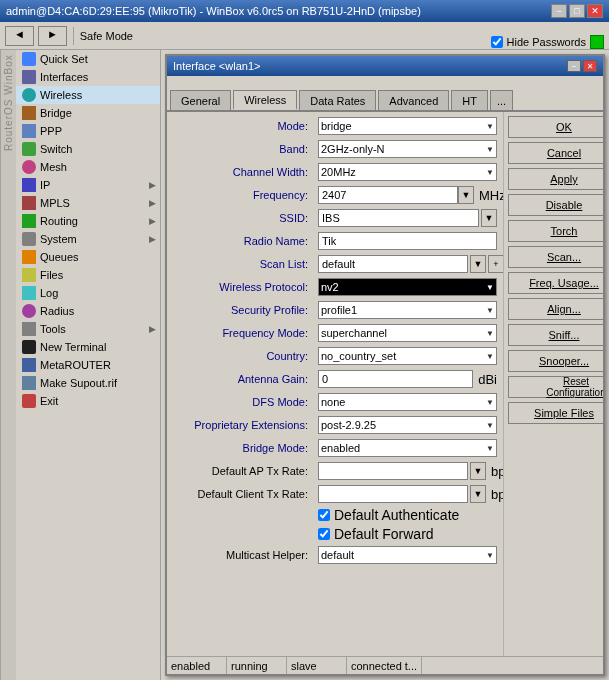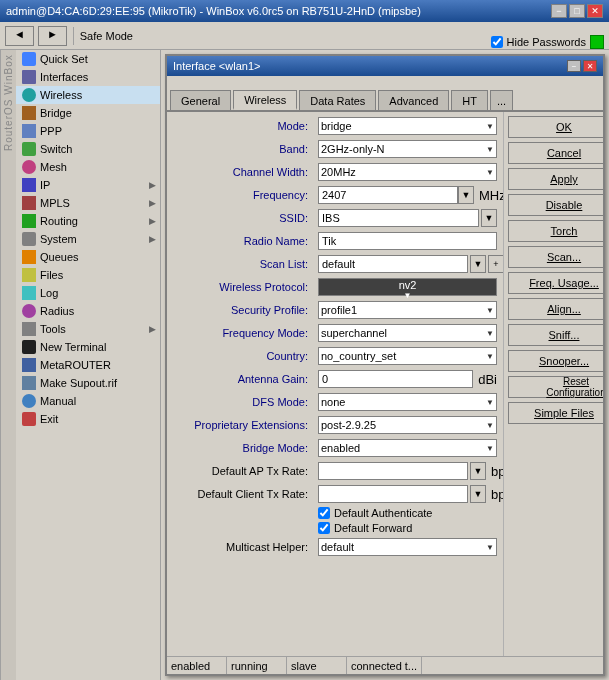--- a/index.html
+++ b/index.html
@@ -224,21 +224,21 @@
       font-size: 11px;
       display: flex;
       align-items: center;
       justify-content: space-between;
       cursor: pointer;
     }
     .dropdown-arrow { font-size: 8px; color: #333; }
     .form-unit { margin-left: 3px; font-size: 13px; color: #000; }
     .freq-group { display: flex; align-items: center; gap: 0; flex: 1; }
     .checkbox-row { display: flex; align-items: center; gap: 4px; margin-bottom: 3px; padding-left: 145px; }
-    .checkbox-label { font-size: 11px; }
+    .checkbox-label { font-size: 14px; }
     input[type=checkbox] { width: 12px; height: 12px; }
 
     
     .buttons-panel {
       width: 100px;
       padding: 4px 4px;
       display: flex;
       flex-direction: column;
       gap: 4px;
       border-left: 1px solid #b0b0b0;
@@ -399,24 +399,20 @@
     </div>
     <div class="sidebar-item">
       <span class="sidebar-icon ico ico-metarouter"></span>
       <span class="sidebar-label">MetaROUTER</span>
     </div>
     <div class="sidebar-item">
       <span class="sidebar-icon ico ico-make-supout"></span>
       <span class="sidebar-label">Make Supout.rif</span>
     </div>
     <div class="sidebar-item">
-      <span class="sidebar-icon ico ico-manual"></span>
-      <span class="sidebar-label">Manual</span>
-    </div>
-    <div class="sidebar-item">
       <span class="sidebar-icon ico ico-exit"></span>
       <span class="sidebar-label">Exit</span>
     </div>
   </div>
 
   <div class="content-area">
     <div class="dialog">
 
       <div class="dialog-title">
         <span>Interface &lt;wlan1&gt;</span>
@@ -512,21 +508,21 @@
             <div class="form-control">
               <input class="form-input" type="text" style="flex: 1 1 0%;" value="default">
               <div class="form-select-btn">▼</div>
               <div class="form-select-btn">+</div>
             </div>
           </div>
 
           <div class="form-row">
             <span class="form-label">Wireless Protocol:</span>
             <div class="form-control">
-              <div class="form-dropdown" style="background:#404040; color:white;flex-direction:column;">
+              <div class="form-dropdown" style="background:#000000; color:white;">
                 <span>nv2</span>
                 <span class="dropdown-arrow" style="color:white;">▼</span>
               </div>
             </div>
           </div>
 
           <div class="form-row">
             <span class="form-label">Security Profile:</span>
             <div class="form-control">
               <div class="form-dropdown">

